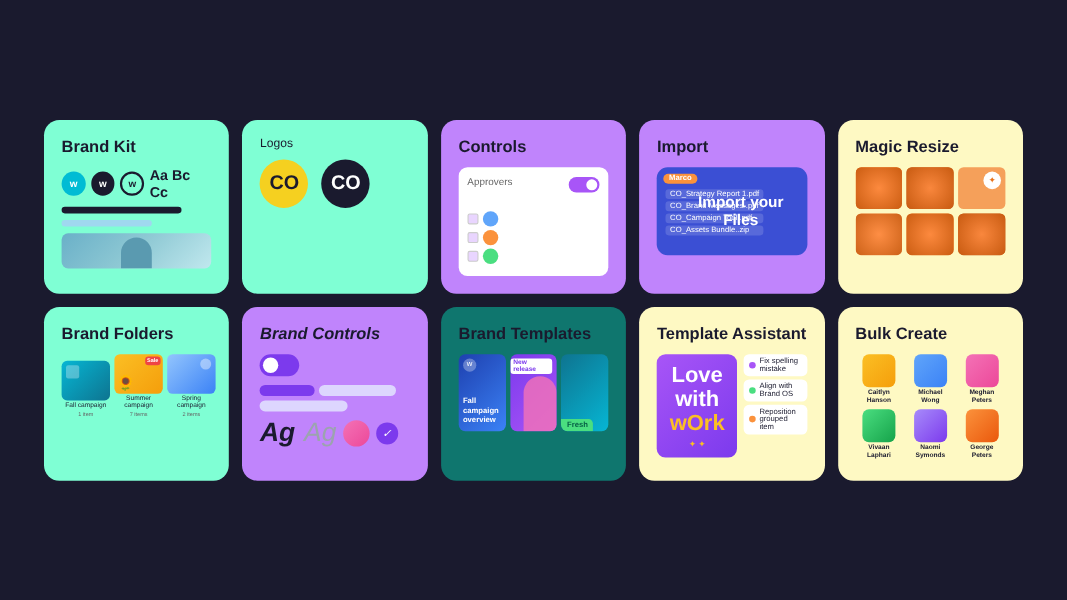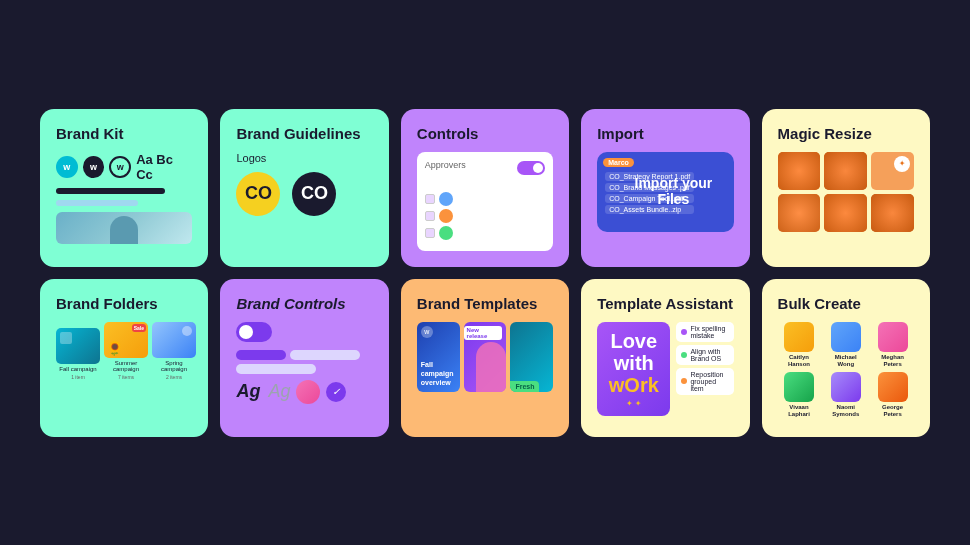--- a/index.html
+++ b/index.html
@@ -368,21 +368,21 @@
     }
     .bc-bar {
       height: 10px;
       border-radius: 5px;
       background: #e9d5ff;
     }
     .bc-bar.filled { background: #7c3aed; width: 50px; }
     .bc-bar.light { background: #ddd6fe; width: 35px; }
     .bc-bar.wide { width: 70px; }
     .bc-text {
-      font-size: 18px;
+      font-size: 24px;
       font-weight: 900;
       color: #1a1a2e;
       display: flex;
       gap: 8px;
     }
     .bc-text .ag-light { color: #9ca3af; font-weight: 300; }
     .bc-avatar {
       width: 24px;
       height: 24px;
       border-radius: 50%;
@@ -396,21 +396,21 @@
       background: #7c3aed;
       color: white;
       display: inline-flex;
       align-items: center;
       justify-content: center;
       font-size: 10px;
     }
 
     
     .card-brand-templates {
-      background: #fdba74;
+      background: #0f766e;
     }
     .card-brand-templates .card-title { color: #1a1a2e; }
     .bt-cards {
       display: flex;
       gap: 4px;
     }
     .bt-card {
       border-radius: 6px;
       overflow: hidden;
       flex: 1;
@@ -603,21 +603,20 @@
         </div>
         <div class="bk-bar"></div>
         <div class="bk-bar light"></div>
         <div class="bk-photo">
           <div class="bk-person"></div>
         </div>
       </div>
     </div>
 
     <div class="card card-brand-guidelines">
-      <div class="card-title">Brand Guidelines</div>
       <div class="bg-subtitle">Logos</div>
       <div class="bg-logos">
         <div class="bg-logo-yellow">
           <span>CO</span>
         </div>
         <div class="bg-logo-black">
           <span>CO</span>
         </div>
       </div>
     </div>

